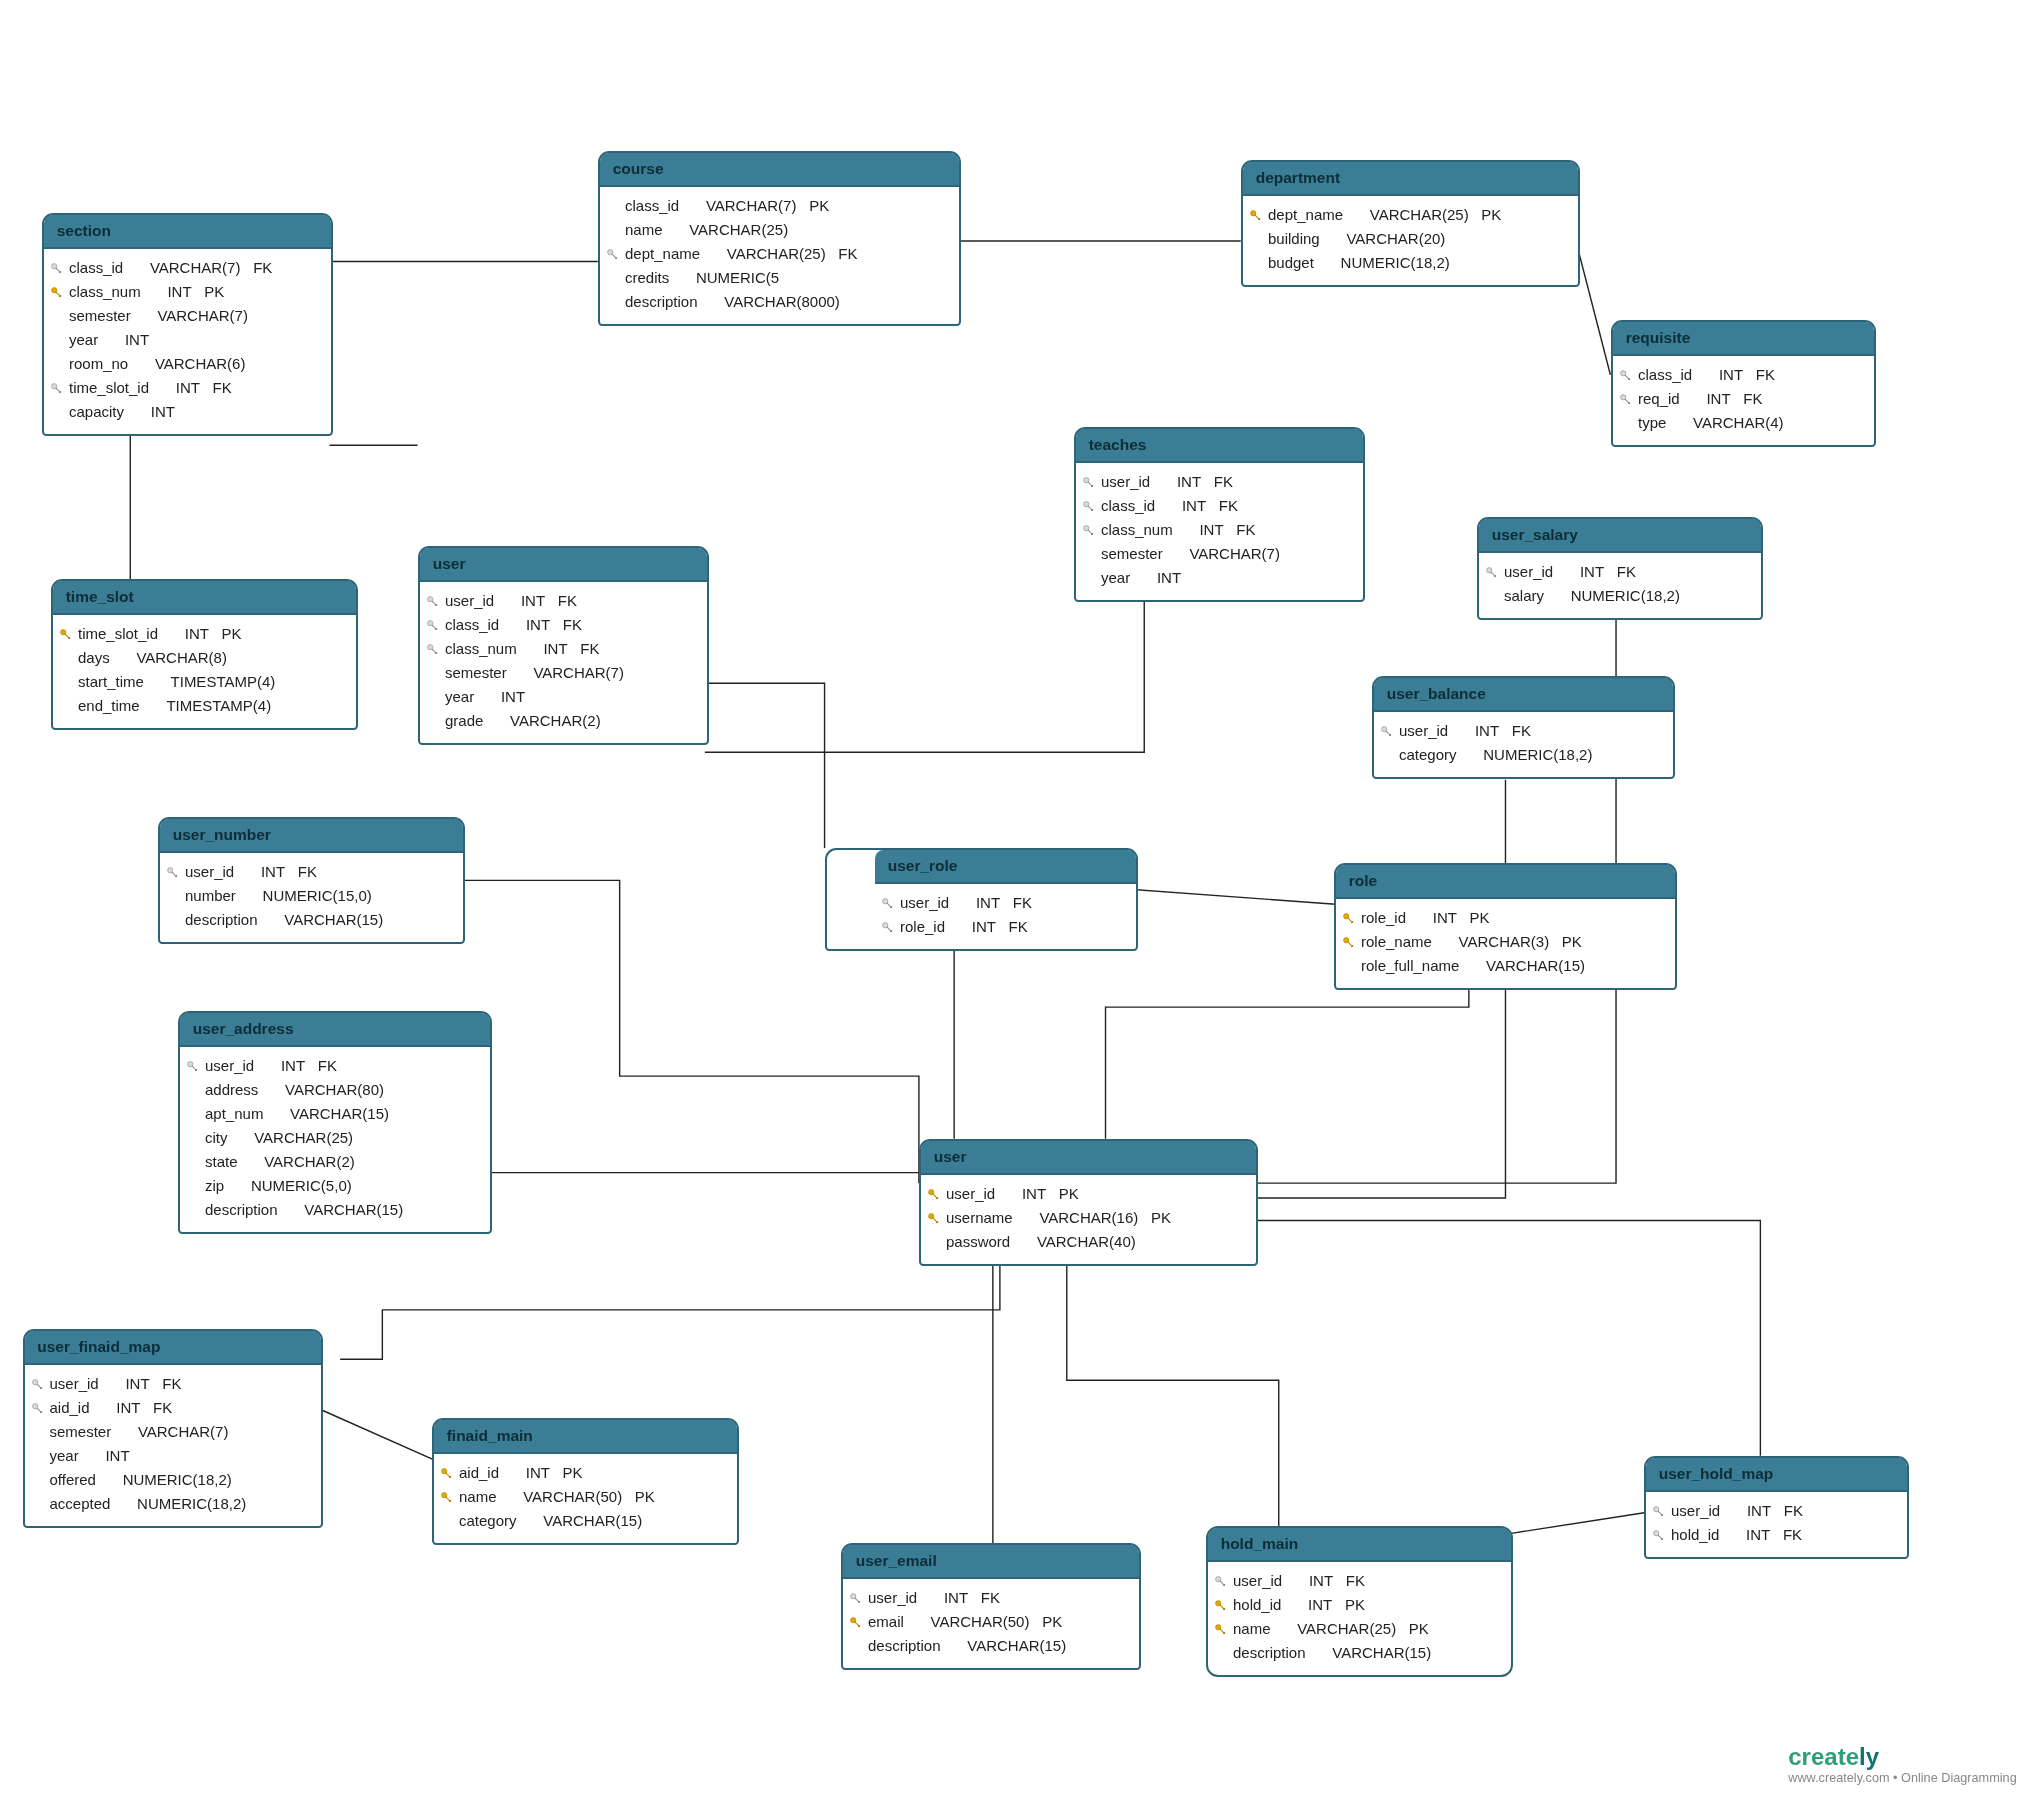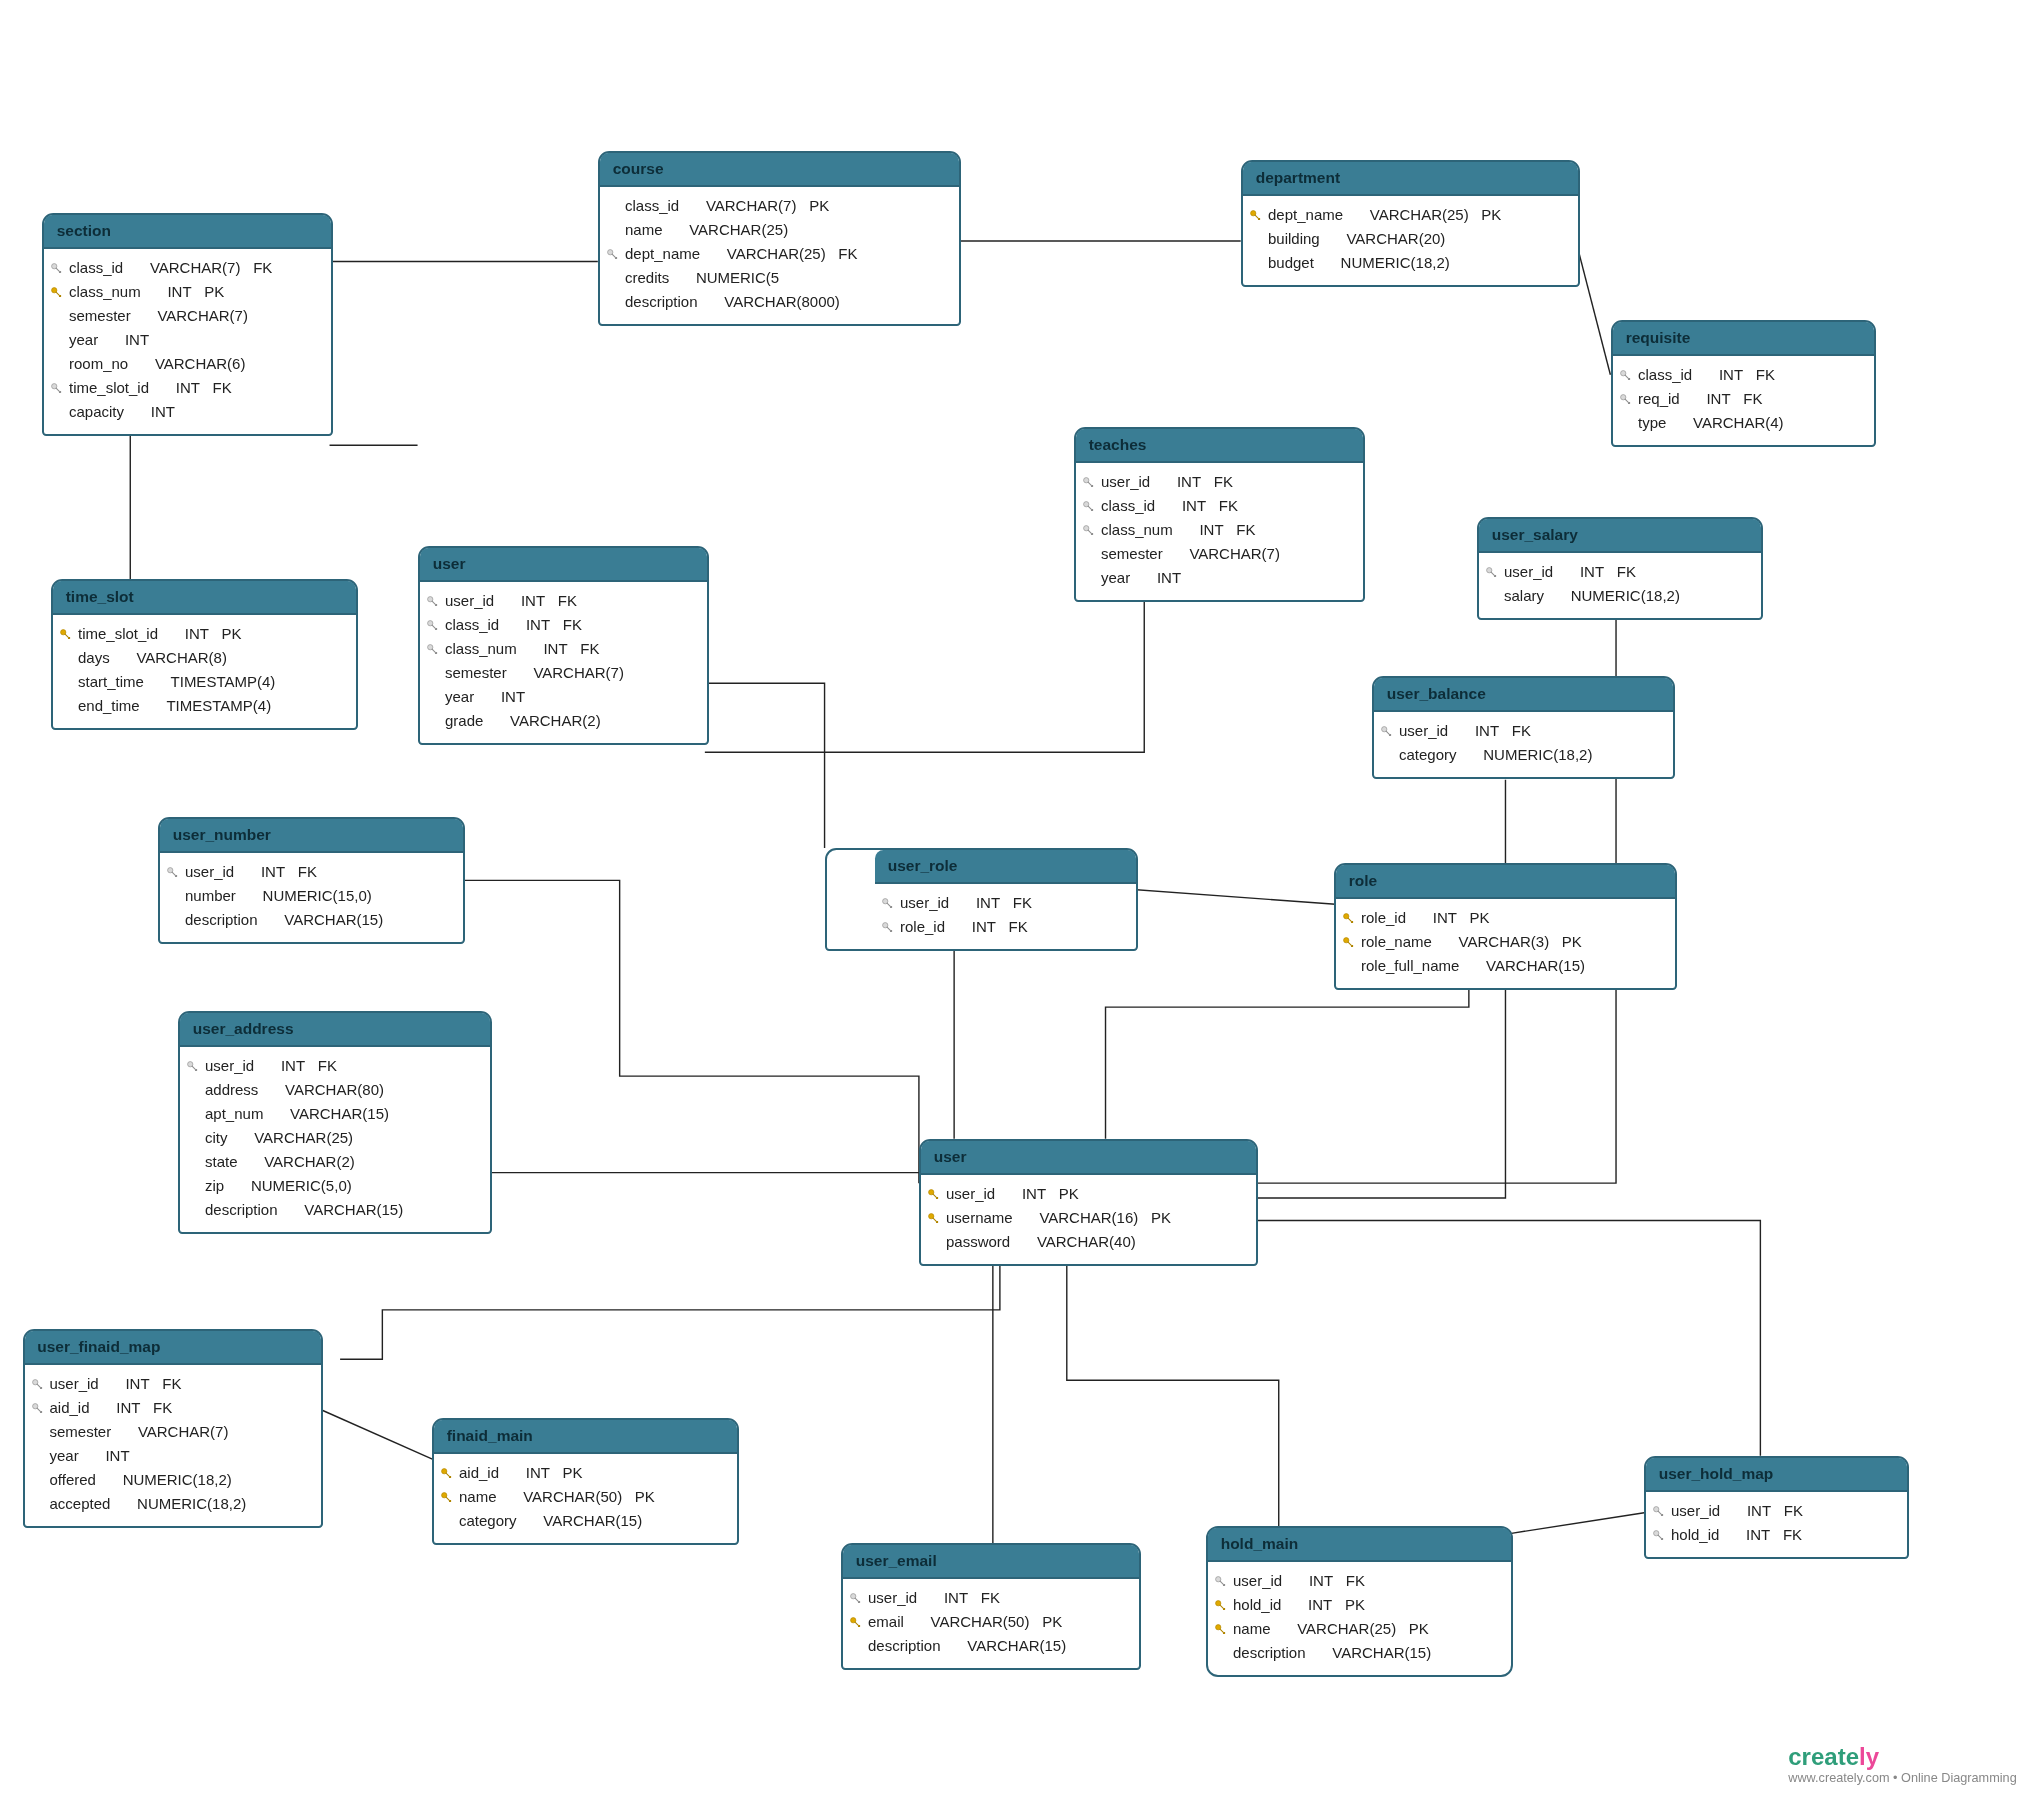--- a/index.html
+++ b/index.html
@@ -38,21 +38,21 @@
   .key-icon{width:12.7px;height:12.7px;}
   .namecol{padding-right:14px;}
   .namecol .fname{margin-right:12.7px;}
   .typecol{margin-right:12.7px;}
   .keytagcol{margin-right:11.3px;color:#222;}
   .pk-key circle{fill:var(--pk);stroke:#b08500;}
   .fk-key circle{fill:#d9d9d9;stroke:#8f8f8f;}
 
   .watermark{position:absolute;right:18.3px;bottom:18.3px;text-align:left;color:#888;font-size:12.7px;}
   .watermark .brand{font-size:24px;color:#2f9e7a;font-weight:600;}
-  .watermark .brand i{font-style:normal;color:#ec4899;}
+  .watermark .brand i{font-style:normal;color:#0f766e;}
 </style>
 </head>
 <body>
 
 <div class="canvas" id="canvas" style="transform: scale(1);">
   <svg id="svg" class="connectors" width="2035" height="1803" viewBox="0 0 2890 2560">
       <path d="M468 371 L849 371" stroke="#222" stroke-width="2" fill="none"></path>
       <path d="M1359 342 L1762 342" stroke="#222" stroke-width="2" fill="none"></path>
       <path d="M2238 342 L2287 532" stroke="#222" stroke-width="2" fill="none"></path>
       <path d="M185 615 L185 822" stroke="#222" stroke-width="2" fill="none"></path>

